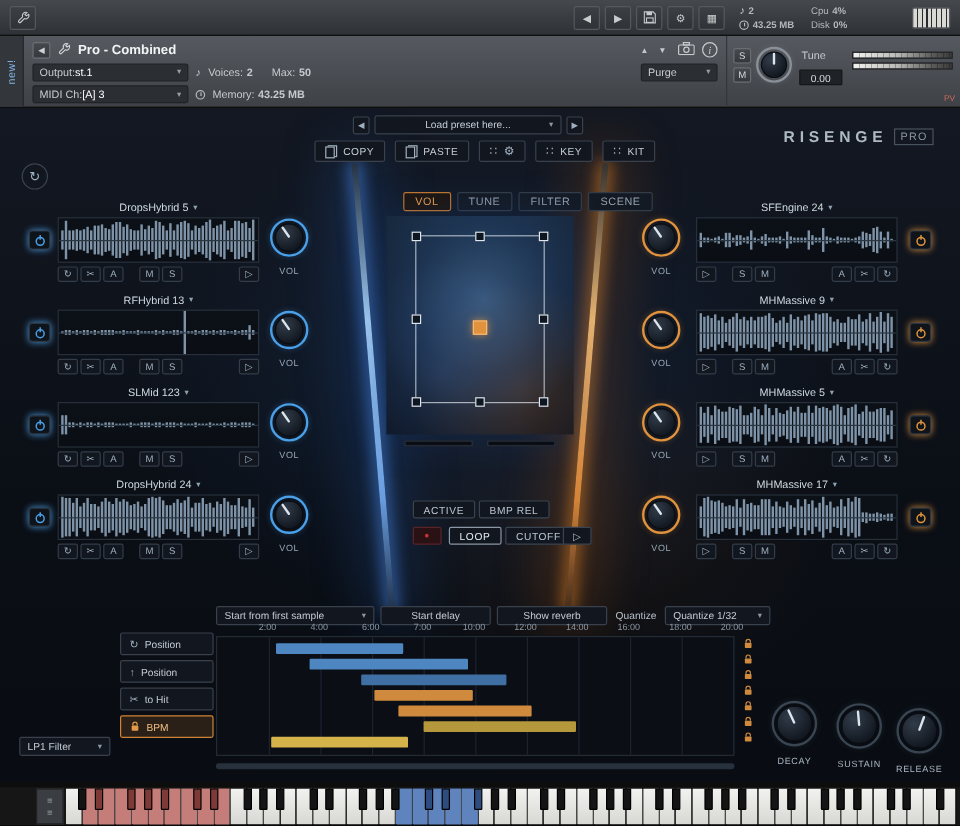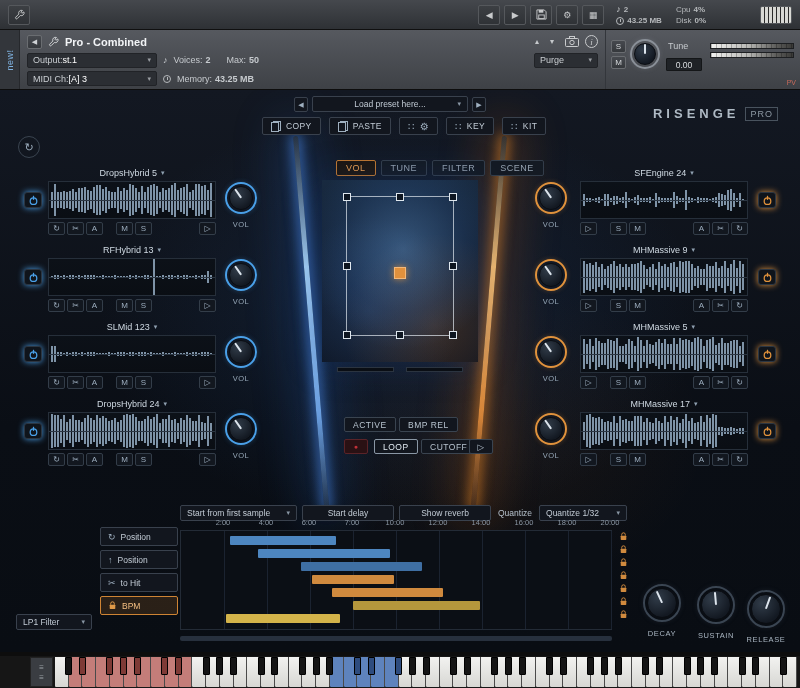--- a/index.html
+++ b/index.html
@@ -953,21 +953,21 @@
     <button class="tbtn rec" style="left:344px;top:349px;width:24px;padding:0">
         <span>●</span>
       </button>
     <button class="tbtn loop-active" style="left:374px;top:349px">LOOP</button>
     <button class="tbtn" style="left:421px;top:349px">CUTOFF</button>
     <button class="tbtn" style="left:469px;top:349px;width:24px;padding:0">
         <span>▷</span>
       </button>
 
     <div id="seq-head">
-      <div class="seq-dd" style="width:117px">
+      <div class="seq-dd" style="width:132px">
           <span>Start from first sample</span>
           <span class="caret">▾</span>
         </div>
       <button class="seq-dd" style="width:92px;justify-content:center">Start delay</button>
       <button class="seq-dd" style="width:92px;justify-content:center">Show reverb</button>
       <span class="seq-label">Quantize</span>
       <div class="seq-dd" style="width:88px">
           <span>Quantize 1/32</span>
           <span class="caret">▾</span>
         </div>

